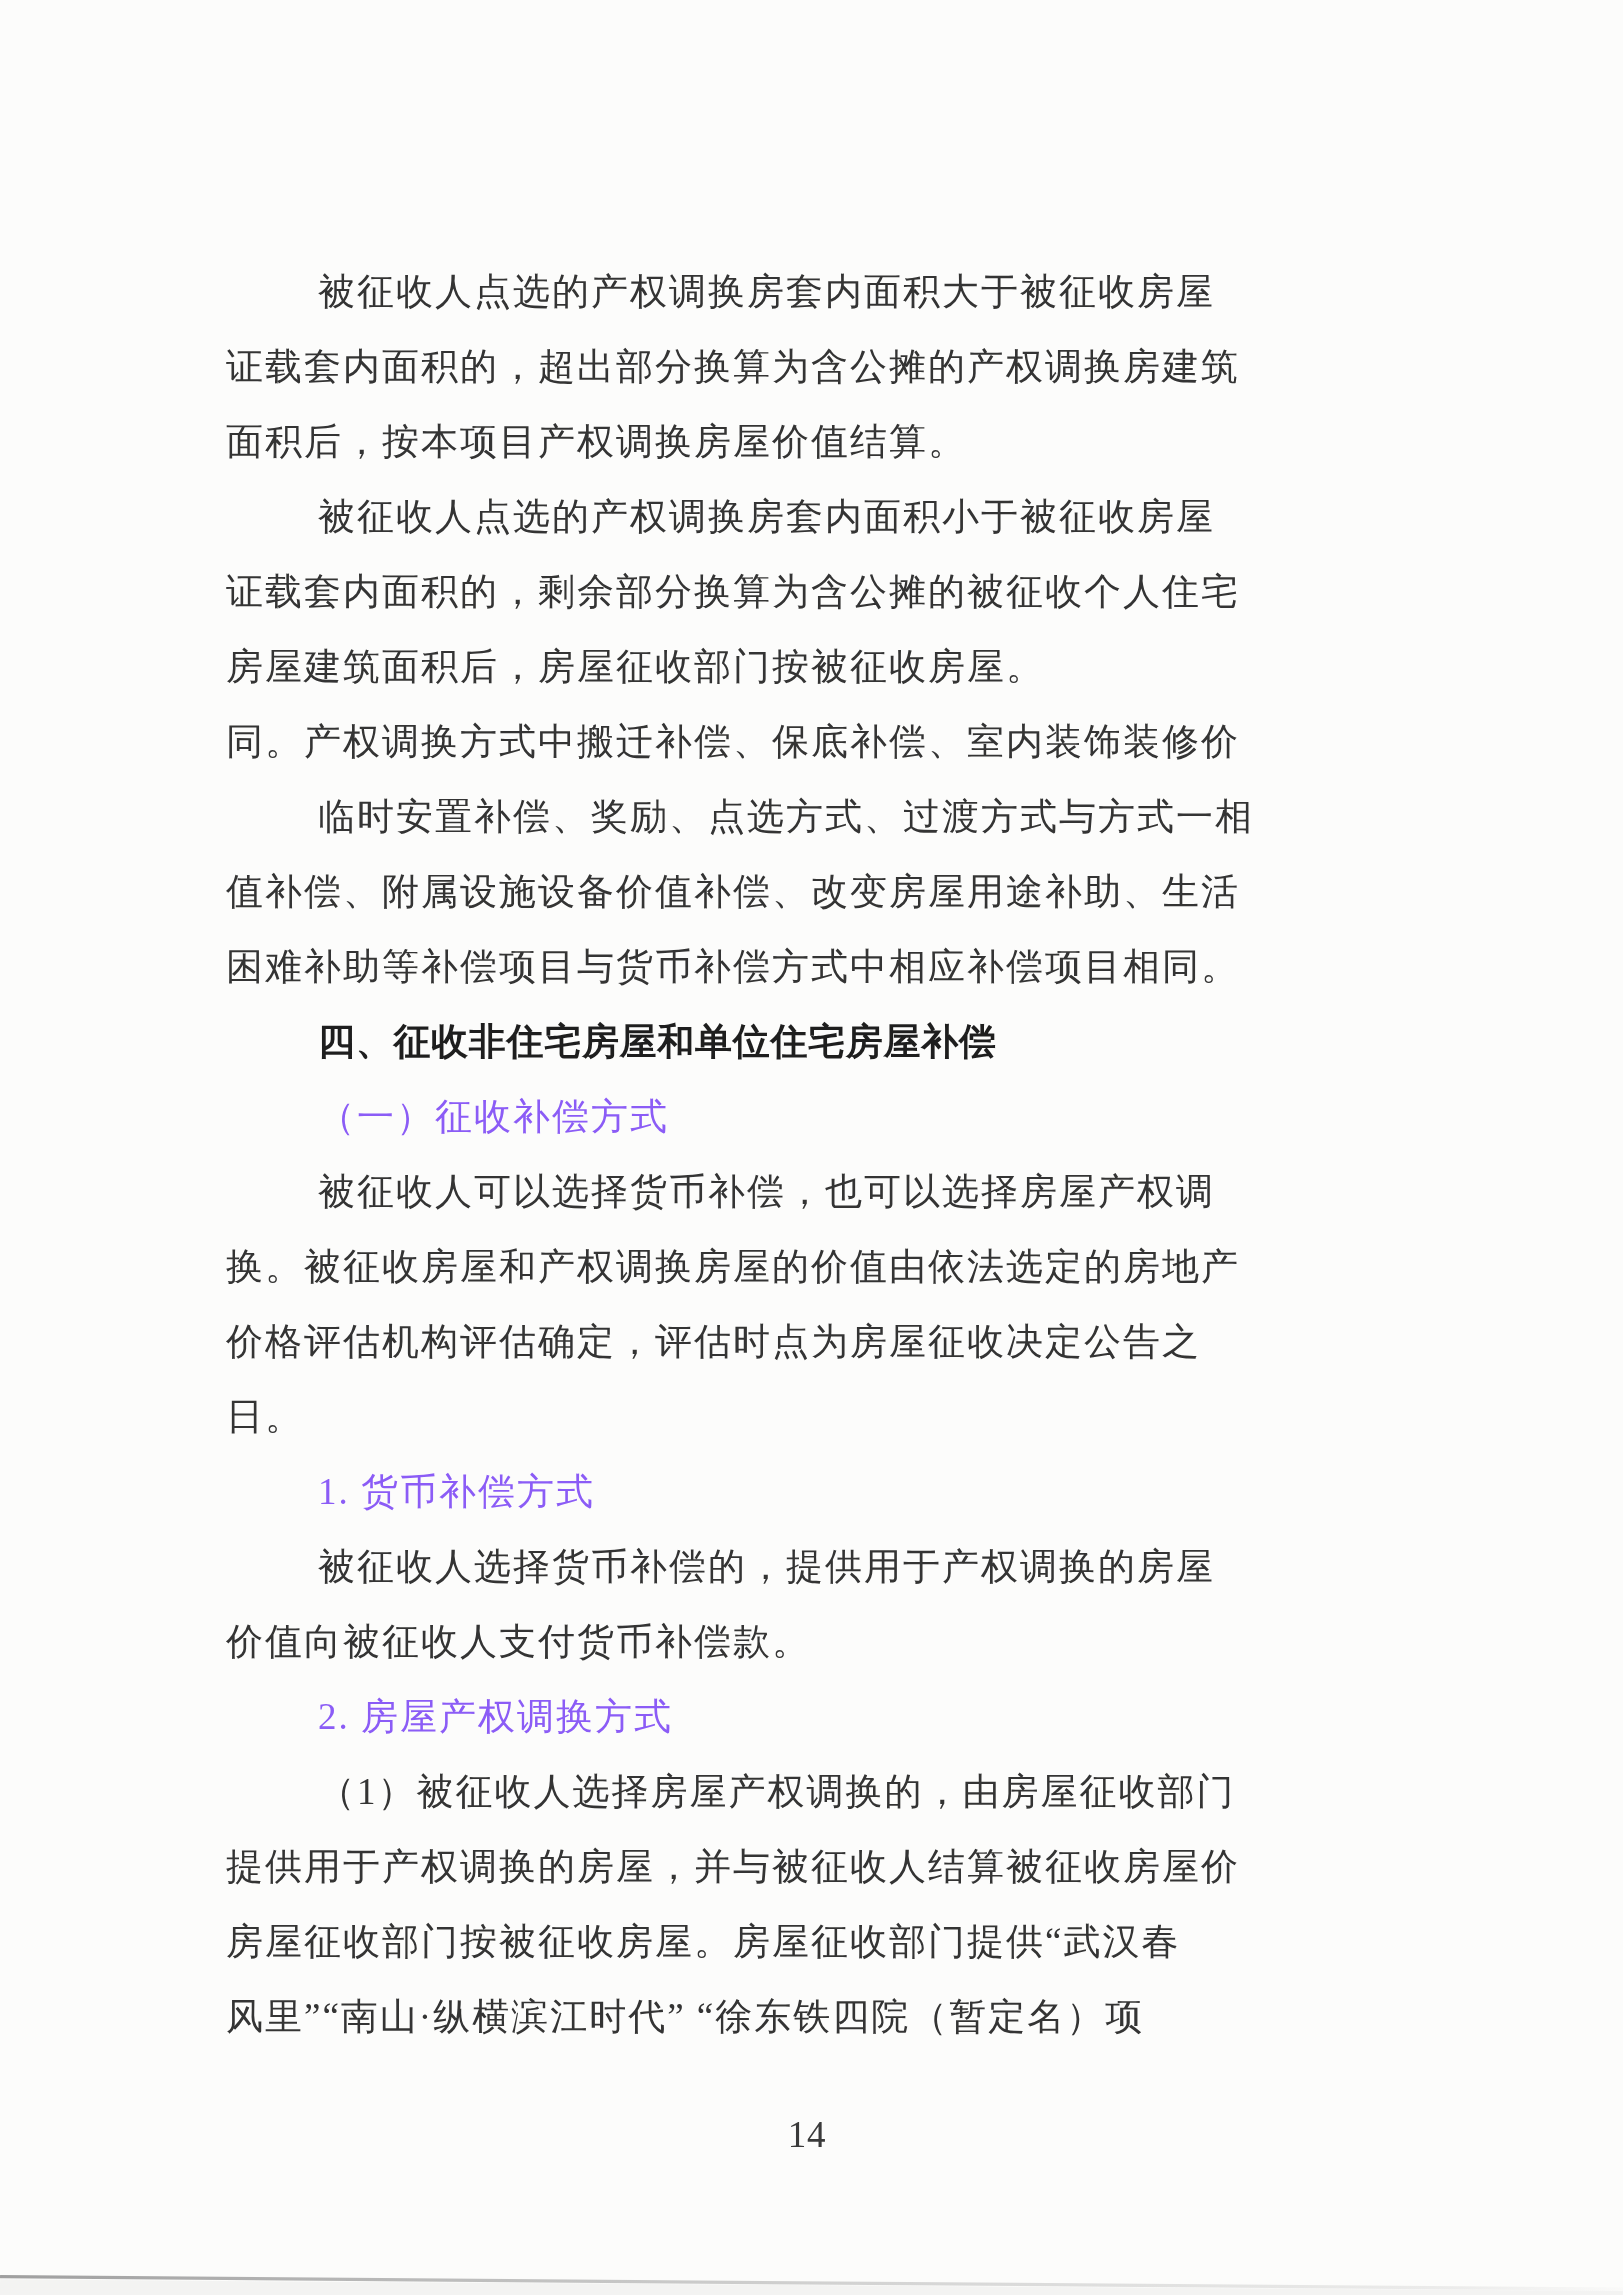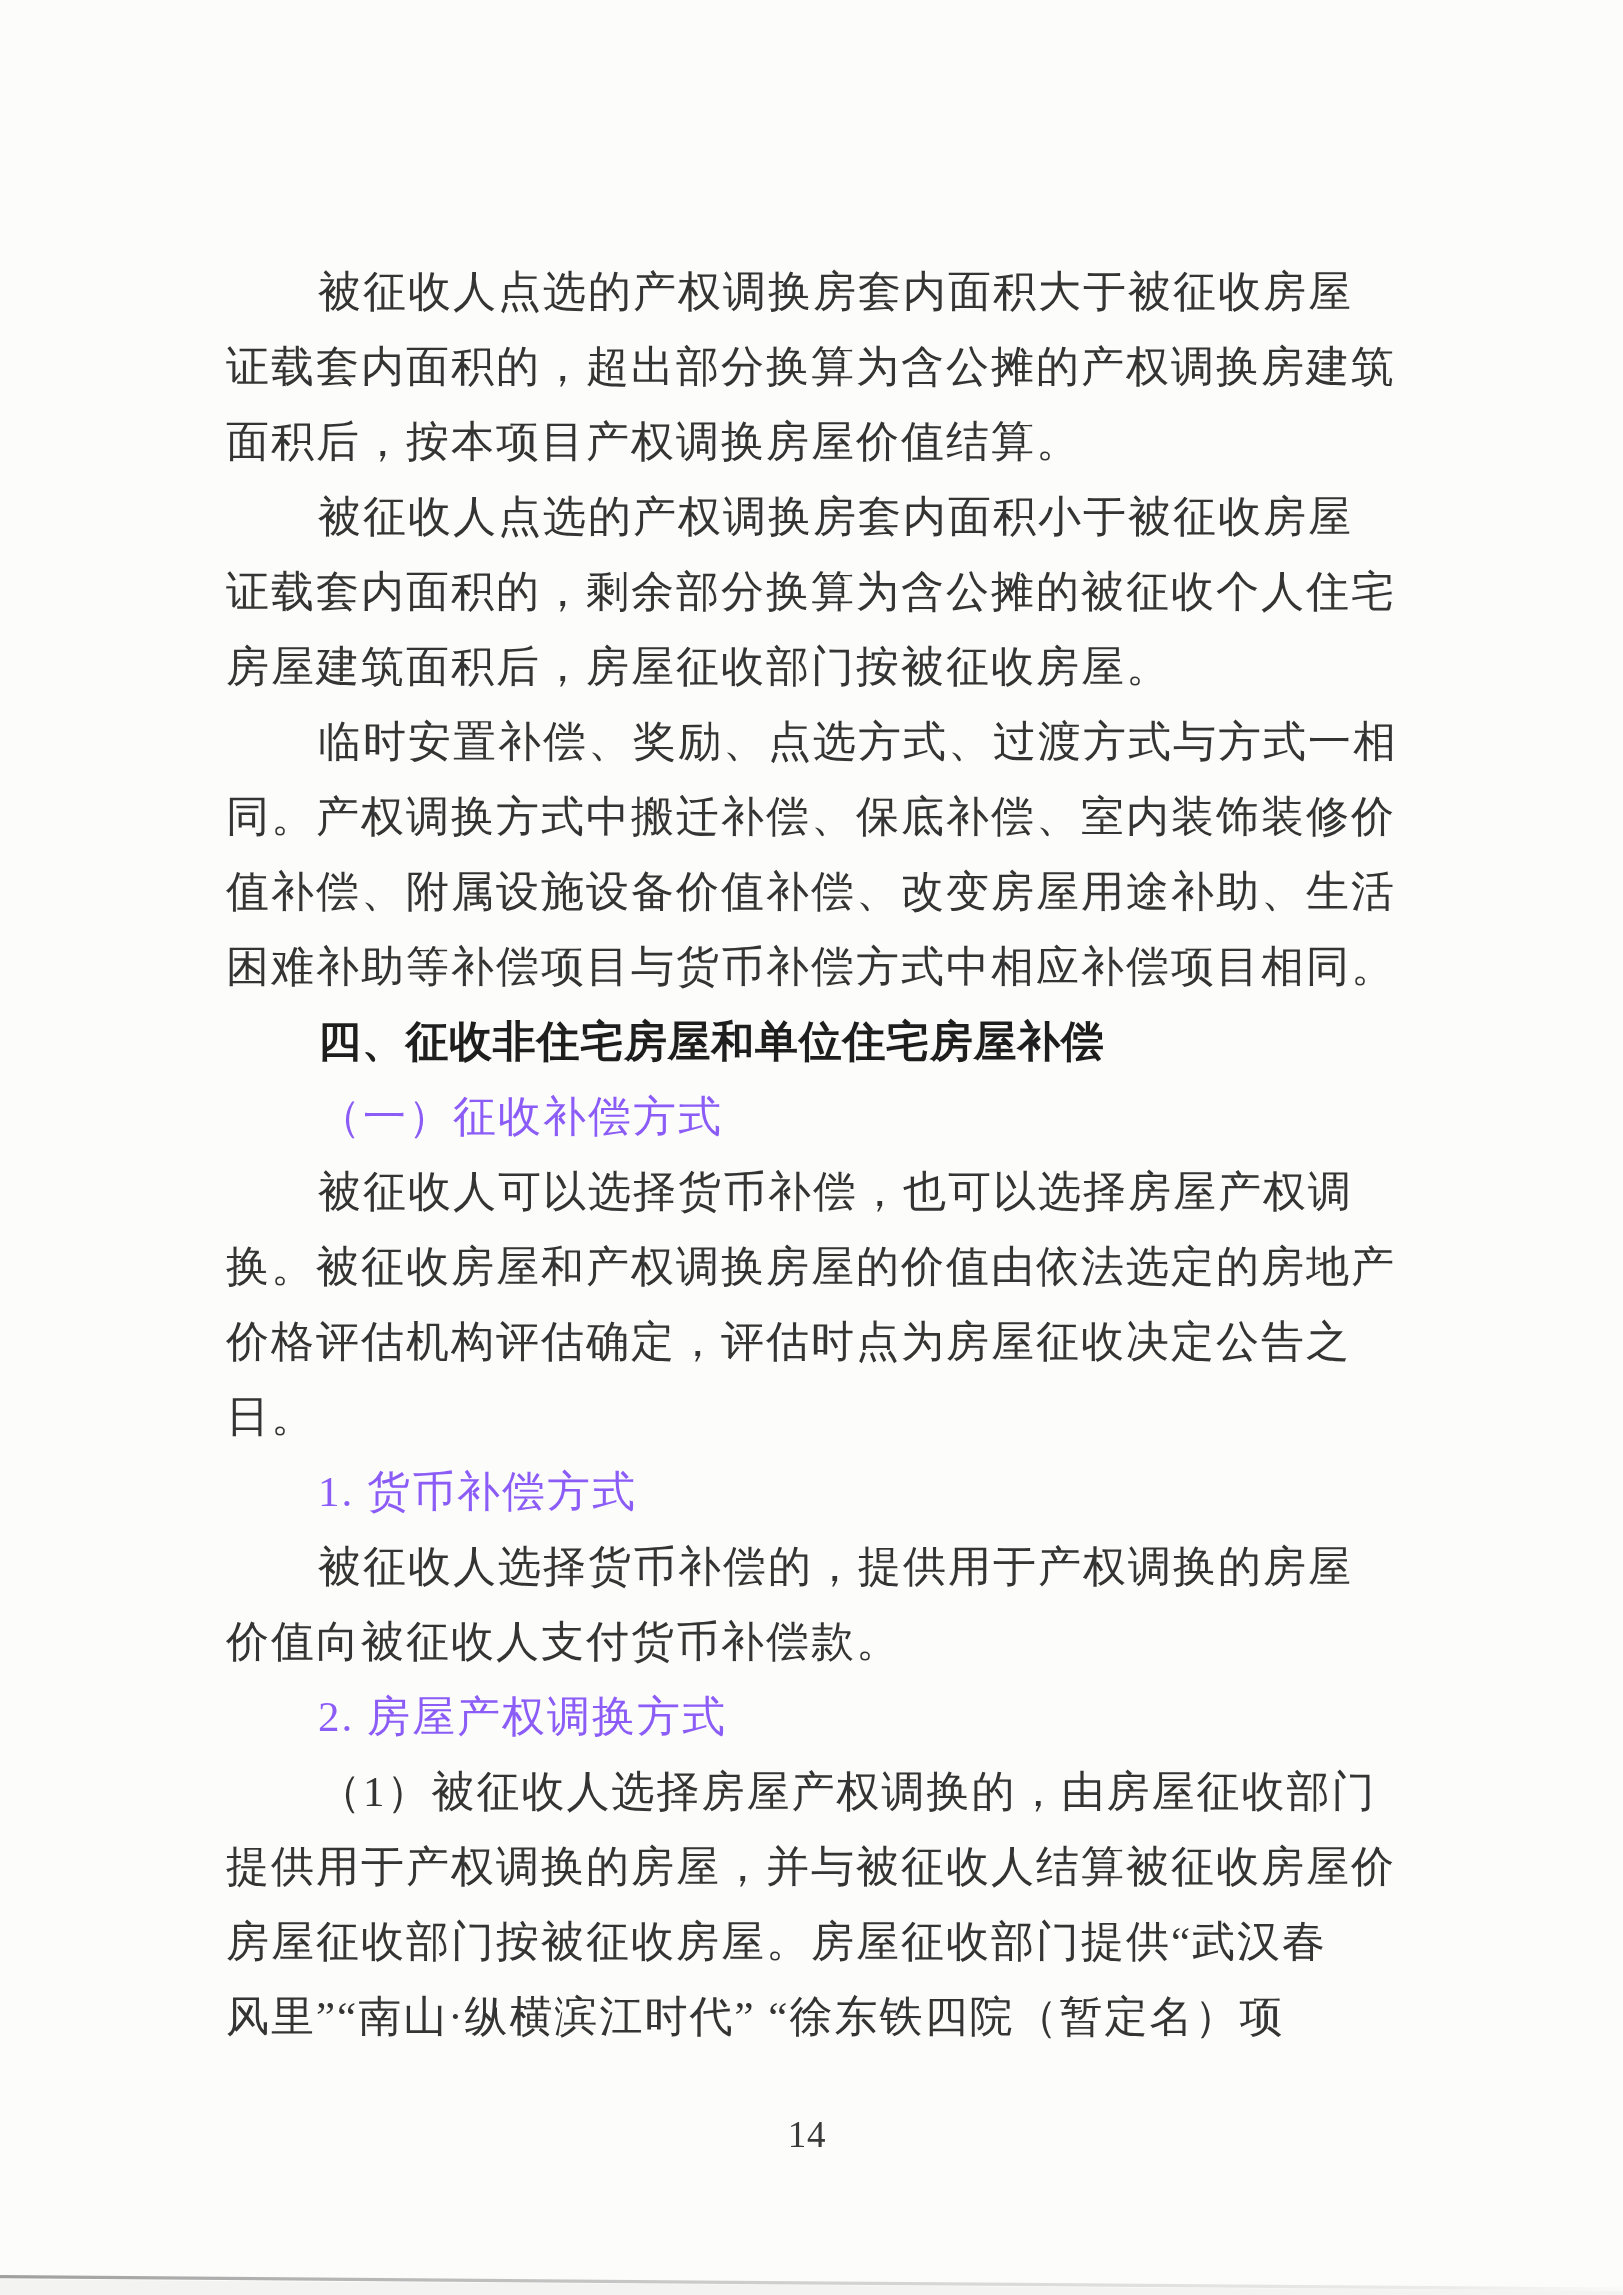--- a/index.html
+++ b/index.html
@@ -14,21 +14,21 @@
   .text-block{
     position:absolute;
     left:226px;
     top:254px;
     width:1173px;
   }
   .block{margin:0;padding:0;}
   .line{
     height:75px;
     line-height:75px;
-    font-size:43px;
+    font-size:37px;
     letter-spacing:2px;
     white-space:pre;
     color:#343434;
   }
   .indent{padding-left:92px;}
   .style-heading-1 .line{
     font-family:Liberation Sans, sans-serif;
     font-weight:700;
     color:#1e1e1e;
     letter-spacing:0.7px;
@@ -68,22 +68,22 @@
         <div class="line indent">被征收人点选的产权调换房套内面积大于被征收房屋</div>
         <div class="line">证载套内面积的，超出部分换算为含公摊的产权调换房建筑</div>
         <div class="line">面积后，按本项目产权调换房屋价值结算。</div>
       </div>
       <div class="block style-body">
         <div class="line indent">被征收人点选的产权调换房套内面积小于被征收房屋</div>
         <div class="line">证载套内面积的，剩余部分换算为含公摊的被征收个人住宅</div>
         <div class="line">房屋建筑面积后，房屋征收部门按被征收房屋。</div>
       </div>
       <div class="block style-body">
+        <div class="line">同。产权调换方式中搬迁补偿、保底补偿、室内装饰装修价</div>
         <div class="line indent">临时安置补偿、奖励、点选方式、过渡方式与方式一相</div>
-        <div class="line">同。产权调换方式中搬迁补偿、保底补偿、室内装饰装修价</div>
         <div class="line">值补偿、附属设施设备价值补偿、改变房屋用途补助、生活</div>
         <div class="line">困难补助等补偿项目与货币补偿方式中相应补偿项目相同。</div>
       </div>
       <div class="block style-heading-1">
         <div class="line indent">四、征收非住宅房屋和单位住宅房屋补偿</div>
       </div>
       <div class="block style-heading-2">
         <div class="line indent">（一）征收补偿方式</div>
       </div>
       <div class="block style-body">

